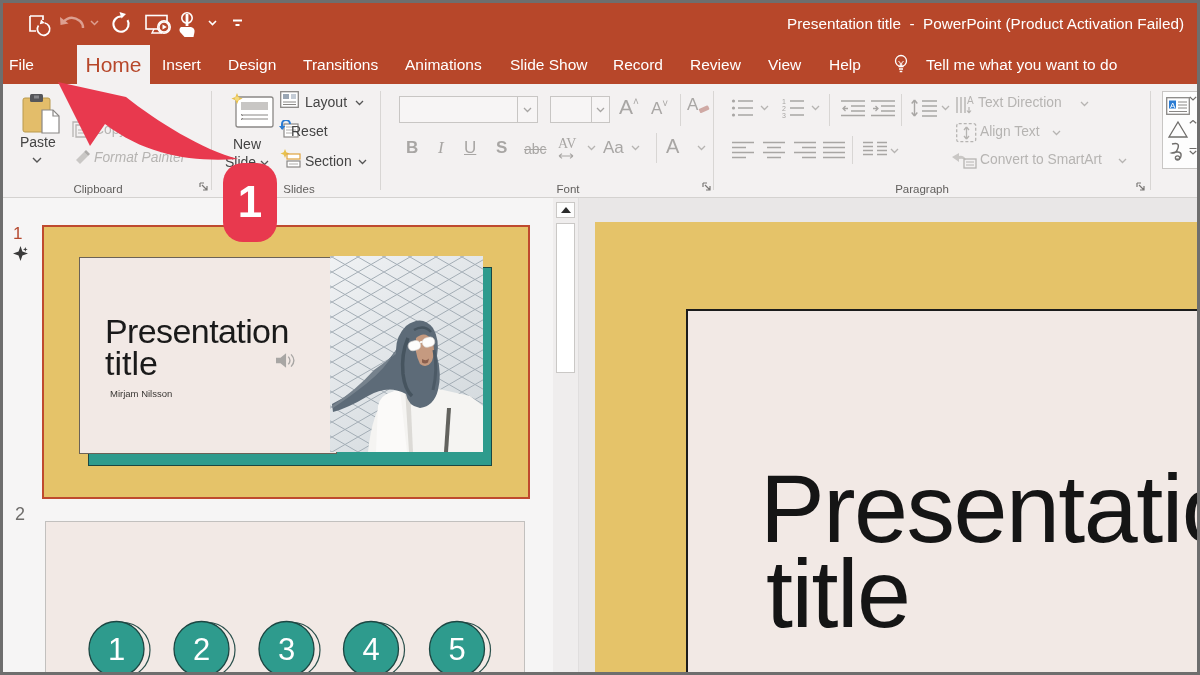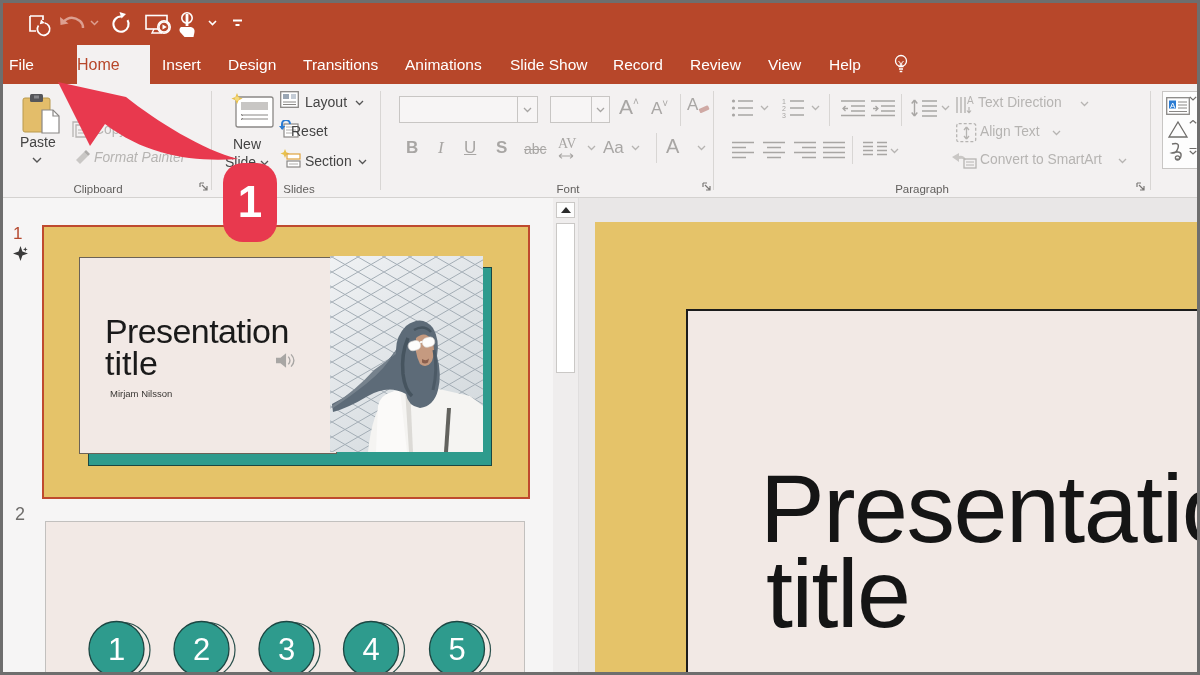--- a/index.html
+++ b/index.html
@@ -1,21 +1,21 @@
 <!DOCTYPE html>
 <html><head><meta charset="utf-8">
 <style>
   html,body{margin:0;padding:0;}
   body{width:1200px;height:675px;overflow:hidden;font-family:"Liberation Sans",sans-serif;position:relative;background:#6e6e6e;}
   #frame{position:absolute;left:3px;top:3px;width:1194px;height:669px;background:#f3f1f1;overflow:hidden;}
   
   #titlebar{position:absolute;left:0;top:0;width:1194px;height:42px;background:#b7472a;}
   #menubar{position:absolute;left:0;top:42px;width:1194px;height:39px;background:#b7472a;}
   .menu-item{position:absolute;top:0;height:39px;line-height:39px;color:#fff;font-size:15.5px;white-space:nowrap;}
-  #hometab{position:absolute;left:74px;top:42px;width:73px;height:39px;background:#f3f1f1;color:#b7472a;text-align:left;line-height:39px;font-size:16px;}
+  #hometab{position:absolute;left:74px;top:42px;width:73px;height:39px;background:#f3f1f1;color:#b7472a;text-align:center;line-height:39px;font-size:21px;}
   #titletext{position:absolute;left:784px;top:0;height:42px;line-height:42px;color:#fff;font-size:15.3px;white-space:nowrap;}
   
   #ribbon{position:absolute;left:0;top:81px;width:1194px;height:114px;background:#f3f1f1;border-bottom:1px solid #d4d2d0;box-sizing:border-box;}
   .vsep{position:absolute;top:7px;height:99px;width:1px;background:#d8d6d4;}
   .glabel{position:absolute;top:99px;width:120px;text-align:center;font-size:11.5px;color:#605e5c;}
   .btxt{position:absolute;font-size:14px;color:#444;white-space:nowrap;}
   .gtxt{position:absolute;font-size:13.8px;color:#b6b4b2;white-space:nowrap;}
   .dis{color:#a8a6a4;}
   
   #panel{position:absolute;left:0;top:195px;width:550px;height:474px;background:#f6f5f5;}
@@ -64,37 +64,39 @@
         <circle cx="184" cy="12" r="5.2" fill="none"></circle>
         <path d="M182.6 8 h2.8 v12 h-2.8 z" fill="#fff" stroke="none"></path>
         <path d="M178 21 h10 q4 1 3.5 5 l-1 5 h-9 l-4.5 -5 q-1.5 -3 1 -5 z" fill="#fff" stroke="none"></path>
       </g>
       <path d="M206 15 l3.5 3.5 l3.5 -3.5" stroke="#fff" stroke-width="1.6"></path>
 
       <g stroke="#fff" stroke-width="1.8">
           <path d="M230 14.5 h9 M232.5 19 h4"></path>
         </g>
     </svg>
+    <div id="titletext">Presentation title&nbsp;&nbsp;-&nbsp;&nbsp;PowerPoint (Product Activation Failed)</div>
   </div>
   <div id="menubar">
     <div class="menu-item" style="left:6px;">File</div>
     <div class="menu-item" style="left:159px;">Insert</div>
     <div class="menu-item" style="left:225px;">Design</div>
     <div class="menu-item" style="left:300px;">Transitions</div>
     <div class="menu-item" style="left:402px;">Animations</div>
     <div class="menu-item" style="left:507px;">Slide Show</div>
     <div class="menu-item" style="left:610px;">Record</div>
     <div class="menu-item" style="left:687px;">Review</div>
     <div class="menu-item" style="left:765px;">View</div>
     <div class="menu-item" style="left:826px;">Help</div>
     <svg width="16" height="22" viewBox="0 0 16 22" style="position:absolute;left:890px;top:9px" fill="none" stroke="#fff" stroke-width="1.3">
       <circle cx="8" cy="7" r="5.5"></circle>
       <path d="M5.5 12.5 h5 M6 15 h4 M6.7 17.5 h2.6"></path>
       <path d="M5.5 7 l1.8 2 v3 M10.5 7 l-1.8 2 v3" stroke-width="1"></path>
     </svg>
+    <div class="menu-item" style="left:923px;">Tell me what you want to do</div>
   </div>
   <div id="hometab">Home</div>
   <div id="ribbon">
     
     <svg width="42" height="42" viewBox="0 0 42 42" style="position:absolute;left:17px;top:10px">
       <rect x="3" y="4" width="27" height="34" rx="2" fill="#e3bd6a" stroke="#b99a4e" stroke-width="1"></rect>
       <rect x="10" y="0" width="13" height="8" rx="1.5" fill="#55565a"></rect>
       <rect x="14" y="1.5" width="5" height="3" fill="#87888c"></rect>
       <path d="M22 16 h11 l6 6 v17 h-17 z" fill="#fff" stroke="#8a8886" stroke-width="1.2"></path>
       <path d="M33 16 v6 h6" fill="none" stroke="#8a8886" stroke-width="1.2"></path>

